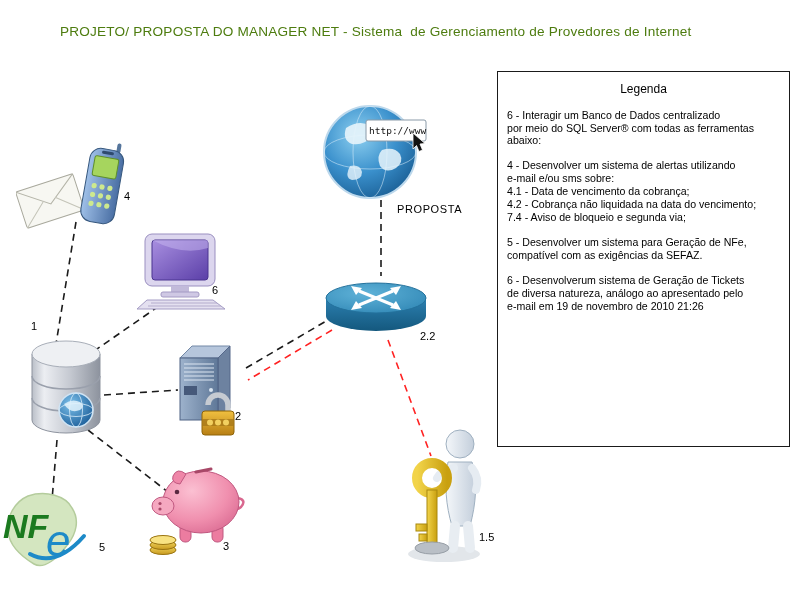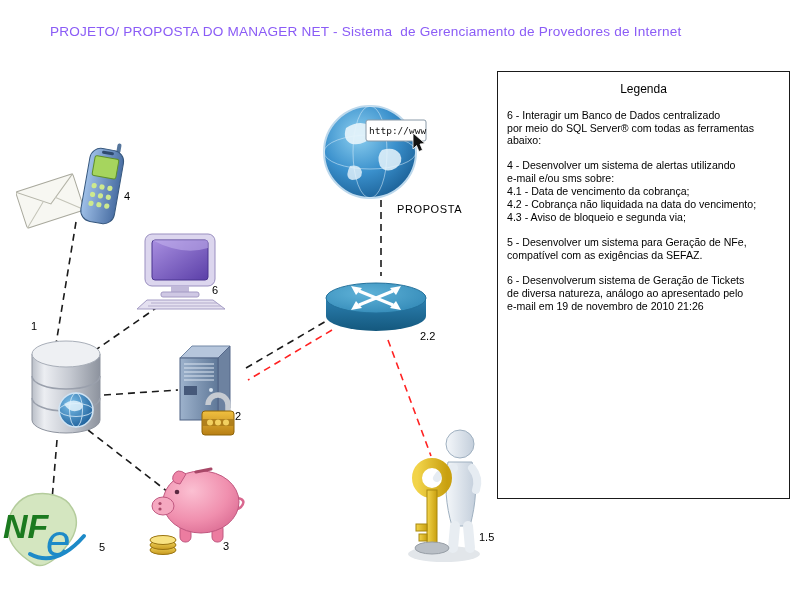--- a/index.html
+++ b/index.html
@@ -1,28 +1,28 @@
 <!DOCTYPE html>
 <html><head>
 <meta charset="utf-8">
 <style>
   *{box-sizing:border-box}
   html,body{margin:0;padding:0}
   body{width:800px;height:600px;background:#ffffff;position:relative;overflow:hidden;
        font-family:"Liberation Sans",sans-serif;color:#000}
   .canvas{position:absolute;inset:0}
-  .title{position:absolute;left:50px;top:24px;font-size:13.6px;color:#8b5cf6;
+  .title{position:absolute;left:60px;top:24px;font-size:13.6px;color:#4d7c0f;
          white-space:pre;letter-spacing:.2px}
   .edges{position:absolute;left:0;top:0;z-index:1;pointer-events:none}
   .edge{fill:none;stroke-width:1.6;stroke-dasharray:7 5}
   .edge.black{stroke:#1b1b1b}
   .edge.red{stroke:#ff2222}
   .node{position:absolute;z-index:2}
   .nlabel{position:absolute;z-index:3;font-size:11px;color:#000}
-  .legend{position:absolute;left:497px;top:71px;width:293px;height:428px;
+  .legend{position:absolute;left:497px;top:71px;width:293px;height:376px;
           border:1px solid #1a1a1a;background:#fff;padding:8px 9px;z-index:2;
           font-size:10.6px;line-height:1.22}
   .legend-title{text-align:center;font-size:12px;margin:2px 0 12px}
   .legend p{margin:0 0 12px;white-space:pre-line}
 </style>
 </head>
 <body>
 
 <div class="canvas">
 
@@ -275,21 +275,21 @@
 
   <div class="legend">
     <div class="legend-title">Legenda</div>
     <p>6 - Interagir um Banco de Dados centralizado
  por meio do SQL Server® com todas as ferramentas
 abaixo:</p>
     <p>4 - Desenvolver um sistema de alertas utilizando
  e-mail e/ou sms sobre:
 4.1 - Data de vencimento da cobrança;
 4.2 - Cobrança não liquidada na data do vencimento;
-4.3 - Aviso de bloqueio e segunda via;</p>
+7.4 - Aviso de bloqueio e segunda via;</p>
     <p>5 - Desenvolver um sistema para Geração de NFe,
 compatível com as exigências da SEFAZ.</p>
     <p>6 - Desenvolverum sistema de Geração de Tickets
 de diversa natureza, análogo ao apresentado pelo
 e-mail em 19 de novembro de 2010 21:26</p>
   </div>
 
 </div>
 
 </body></html>

